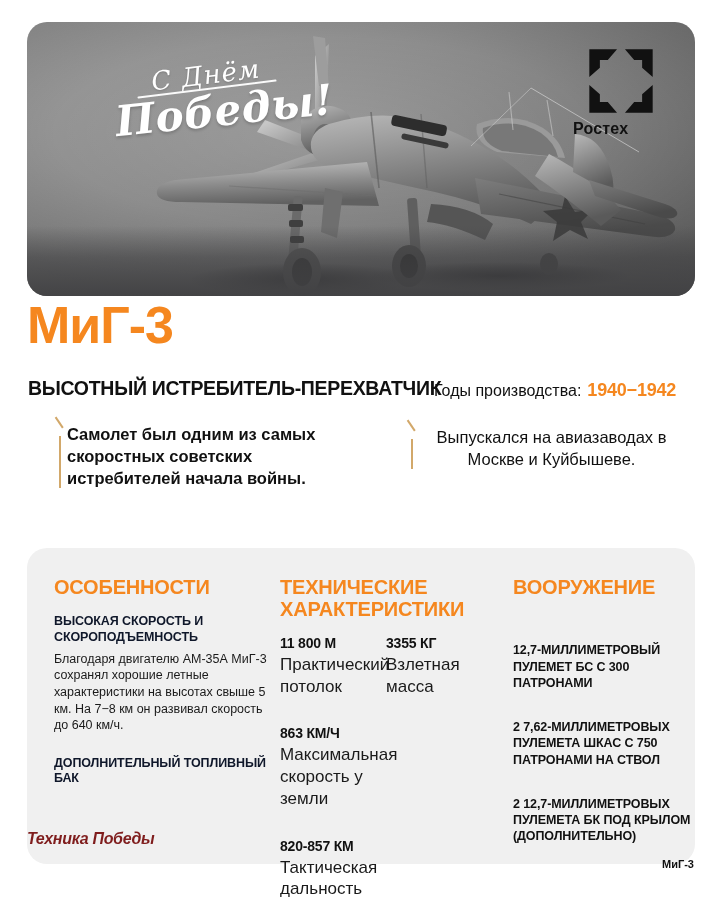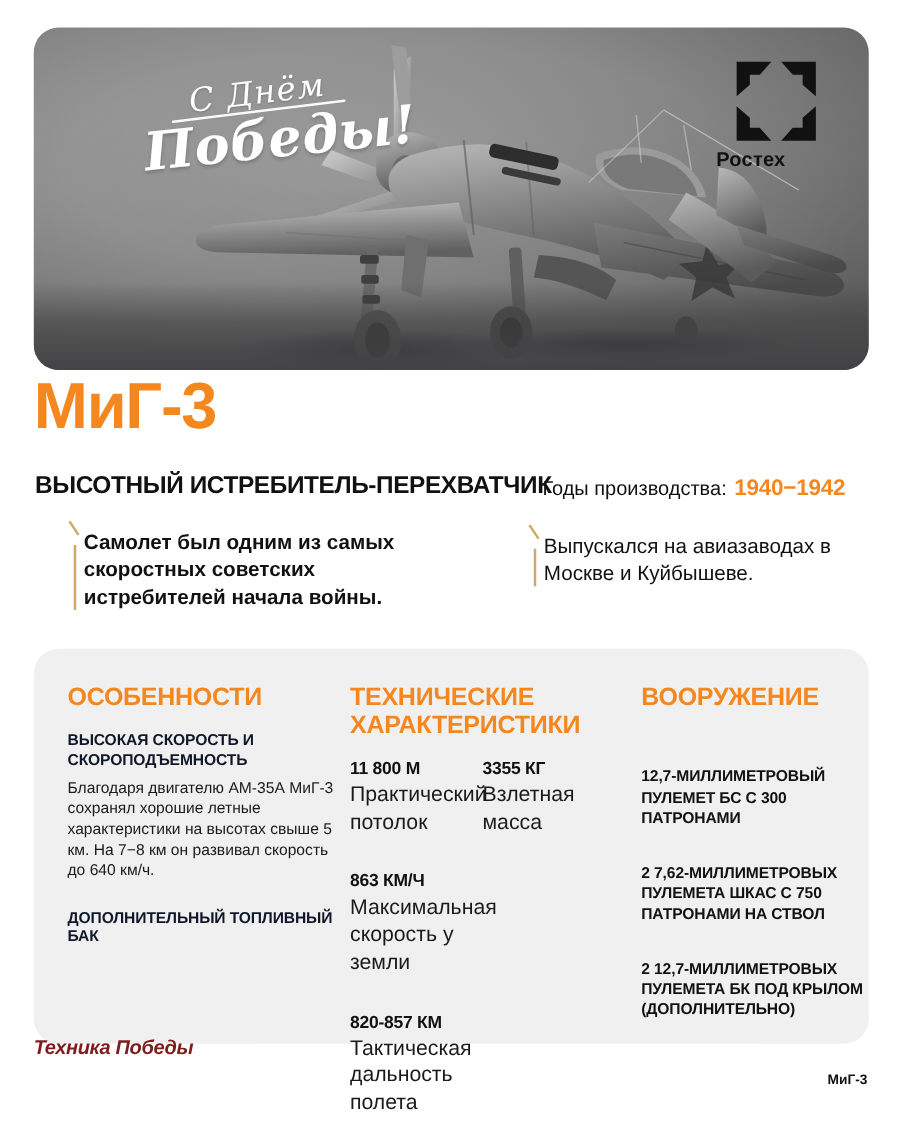--- a/index.html
+++ b/index.html
@@ -182,27 +182,27 @@
     position: absolute;
     left: 0px;
     top: 0px;
     width: 13px;
     height: 1.6px;
     background: #D2A86A;
     transform: rotate(56deg);
     transform-origin: right center;
   }
   #quote-speed { left: 50px; top: 424px; width: 300px; }
-  #quote-plants { left: 418px; top: 427px; width: 265px; }
+  #quote-plants { left: 402px; top: 427px; width: 265px; text-align: center; }
 
   
   .panel {
     position: absolute;
     left: 27px;
-    top: 519px;
+    top: 548px;
     width: 668px;
     height: 316px;
     background: #F0F0F0;
     border-radius: 20px;
   }
   .col {
     position: absolute;
     top: 28px;
   }
   #col-features { left: 27px; width: 220px; }

